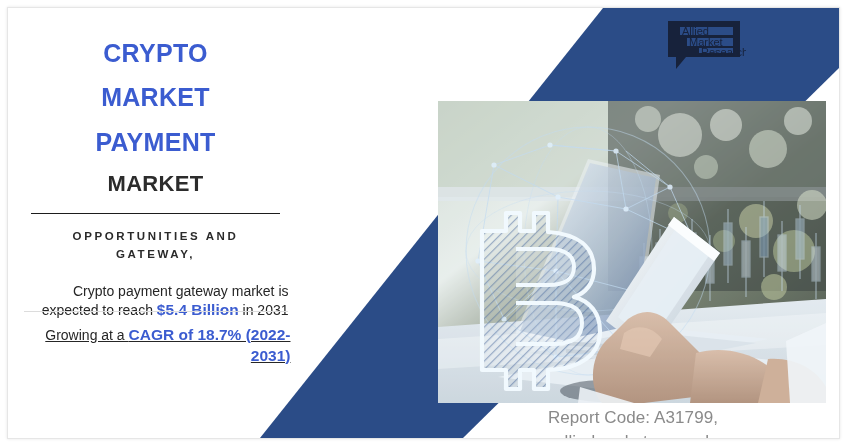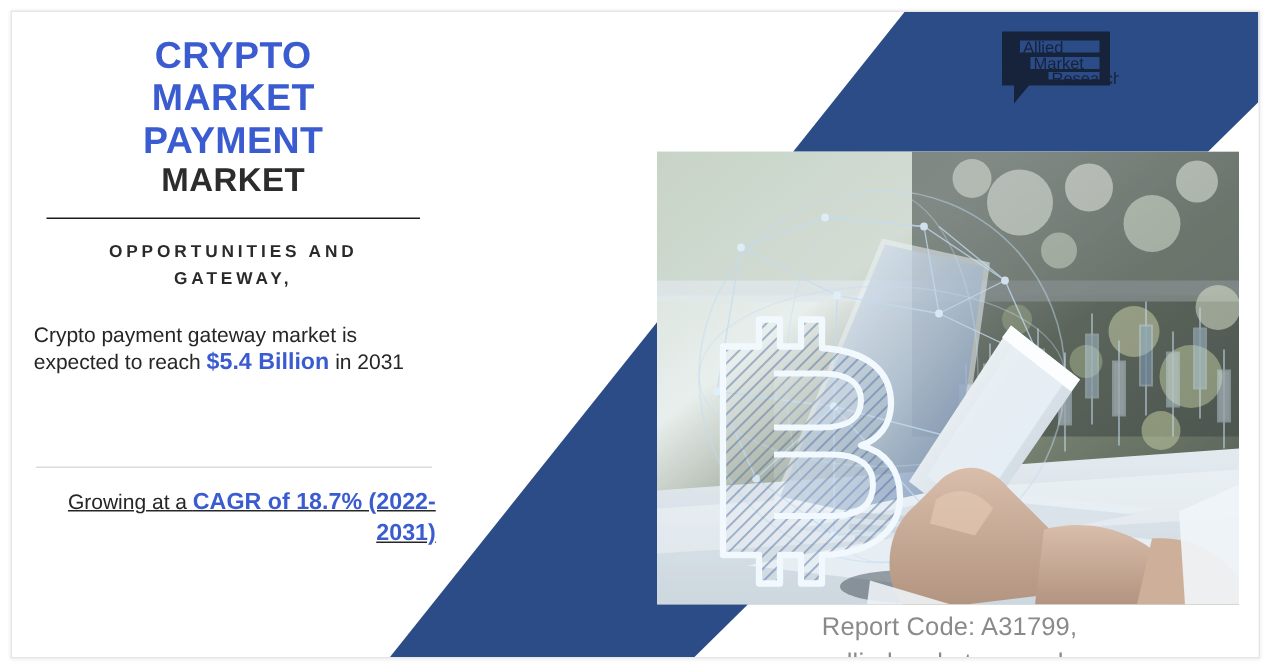--- a/index.html
+++ b/index.html
@@ -18,42 +18,42 @@
     pointer-events:none;
   }
 
   
   #left{
     position:absolute;left:6px;top:0;width:283px;height:430px;
     z-index:4;
   }
   .title{
     text-align:center;font-weight:bold;line-height:1.13;
-    letter-spacing:.3px;margin:0;
+    letter-spacing:.3px;margin:16px;
   }
   #title-block{padding-top:15px;}
   .t-blue{font-size:25px;color:#3B5CD0;}
   .t-dark{font-size:22px;color:#2c2c2c;}
 
   .rule-dark{
     height:0;border-top:1.6px solid #1d1d1d;
     margin:12px auto 0 auto;width:249px;
   }
   .rule-light{
     height:0;border-top:1px solid #dcdcdc;
     margin:0 auto;width:264px;
   }
 
   #subtitle{
     margin:13px auto 16px auto;width:268px;text-align:center;
     font-size:11.5px;font-weight:bold;color:#2a2a2a;
     letter-spacing:2.6px;line-height:1.62;
   }
   #lead{
-    margin:18px auto 0 auto;width:266px;text-align:left;
+    margin:18px auto 0 auto;width:266px;text-align:right;
     font-size:14px;color:#262626;line-height:1.3;
   }
   #lead b{color:#3B5CD0;font-size:15.5px;}
 
   #cagr-wrap{position:absolute;left:0;top:303px;width:283px;}
   #cagr{
     margin:13px auto 0 auto;width:270px;text-align:right;
     font-size:14px;color:#262626;line-height:1.35;text-decoration:underline;
   }
   #cagr b{color:#3B5CD0;font-size:15.5px;}

